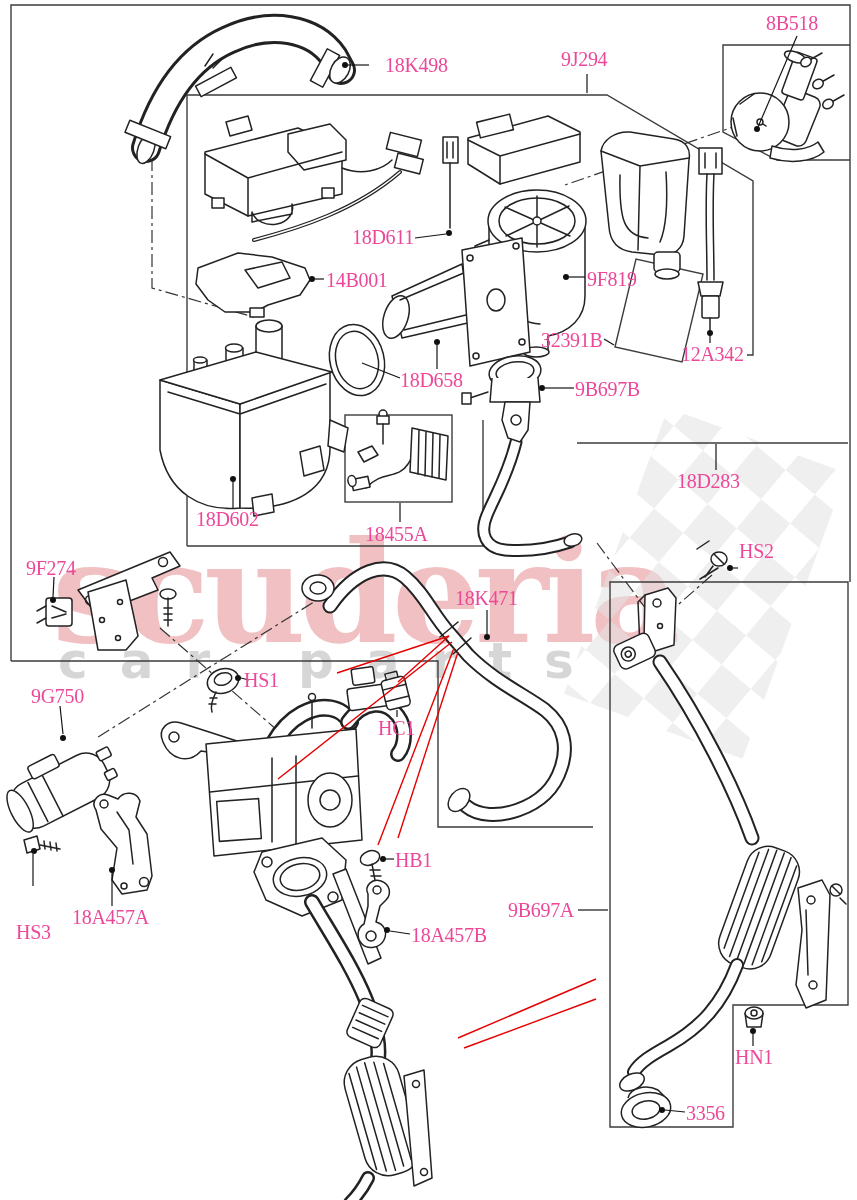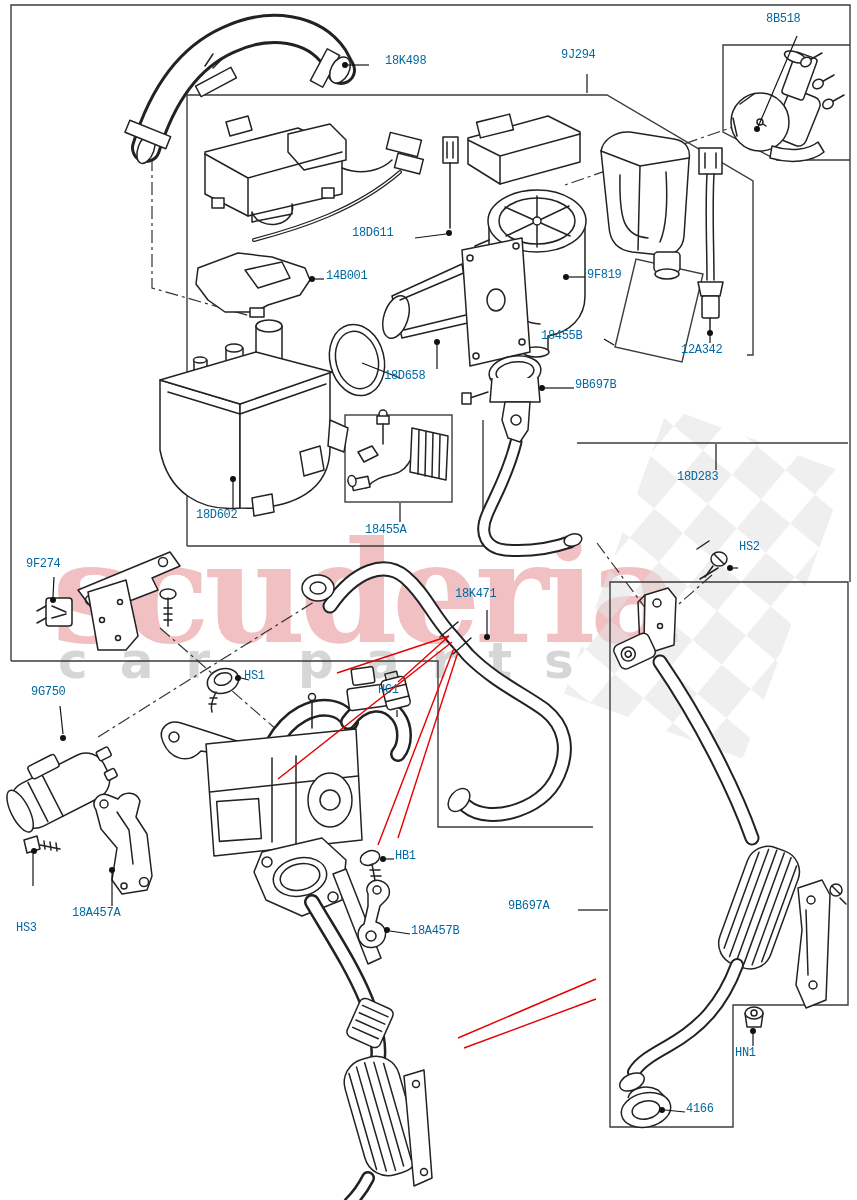--- a/index.html
+++ b/index.html
@@ -1,20 +1,20 @@
 <!DOCTYPE html>
 <html><head>
 <meta charset="utf-8">
 <style>
   html,body{margin:0;padding:0;background:#fff;}
   .stage{position:relative;width:857px;height:1200px;background:#fff;overflow:hidden;
          font-family:"Liberation Sans", sans-serif;}
   .stage svg{position:absolute;left:0;top:0;}
-  .plabel{position:absolute;color:#0369a1;font-size:12px;letter-spacing:-0.3px;
-          font-family:Liberation Mono, monospace;white-space:nowrap;line-height:1;}
+  .plabel{position:absolute;color:#ec4899;font-size:20px;letter-spacing:-0.3px;
+          font-family:Liberation Serif, serif;white-space:nowrap;line-height:1;}
   
   .ln{fill:none;stroke:#222;stroke-width:1.5;stroke-linecap:round;stroke-linejoin:round;}
   .fw{fill:#fff;stroke:#222;stroke-width:1.5;stroke-linejoin:round;}
   .bx{fill:none;stroke:#3c3c3c;stroke-width:1.4;}
   .dd{fill:none;stroke:#333;stroke-width:1.2;stroke-dasharray:13 4 3 4;}
   .rd{stroke:#e60000;stroke-width:1.4;fill:none;}
   .ld{fill:none;stroke:#141414;stroke-width:1.2;}
   .dt{fill:#111;stroke:none;}
   .to{fill:none;stroke:#222;stroke-linecap:round;}
   .ti{fill:none;stroke:#fff;stroke-linecap:round;}
@@ -415,35 +415,35 @@
   </g>
 </svg>
 
 <div>
   <div class="plabel" style="left:385px;top:55px">18K498</div>
   <div class="plabel" style="left:561px;top:49px">9J294</div>
   <div class="plabel" style="left:766px;top:13px">8B518</div>
   <div class="plabel" style="left:352px;top:227px">18D611</div>
   <div class="plabel" style="left:326px;top:270px">14B001</div>
   <div class="plabel" style="left:587px;top:269px">9F819</div>
-  <div class="plabel" style="left:541px;top:330px">18455B</div>
+  <div class="plabel" style="left:541px;top:330px">32391B</div>
   <div class="plabel" style="left:681px;top:344px">12A342</div>
-  <div class="plabel" style="left:384px;top:370px">18D658</div>
+  <div class="plabel" style="left:400px;top:370px">18D658</div>
   <div class="plabel" style="left:575px;top:379px">9B697B</div>
   <div class="plabel" style="left:677px;top:471px">18D283</div>
   <div class="plabel" style="left:365px;top:524px">18455A</div>
   <div class="plabel" style="left:196px;top:509px">18D602</div>
   <div class="plabel" style="left:26px;top:558px">9F274</div>
   <div class="plabel" style="left:739px;top:541px">HS2</div>
   <div class="plabel" style="left:455px;top:588px">18K471</div>
   <div class="plabel" style="left:31px;top:686px">9G750</div>
   <div class="plabel" style="left:244px;top:670px">HS1</div>
-  <div class="plabel" style="left:378px;top:684px">HC1</div>
+  <div class="plabel" style="left:378px;top:718px">HC1</div>
   <div class="plabel" style="left:395px;top:850px">HB1</div>
   <div class="plabel" style="left:16px;top:922px">HS3</div>
   <div class="plabel" style="left:72px;top:907px">18A457A</div>
   <div class="plabel" style="left:411px;top:925px">18A457B</div>
   <div class="plabel" style="left:508px;top:900px">9B697A</div>
   <div class="plabel" style="left:735px;top:1047px">HN1</div>
-  <div class="plabel" style="left:686px;top:1103px">4166</div>
+  <div class="plabel" style="left:686px;top:1103px">3356</div>
 </div>
 
 </div>
 
 </body></html>

